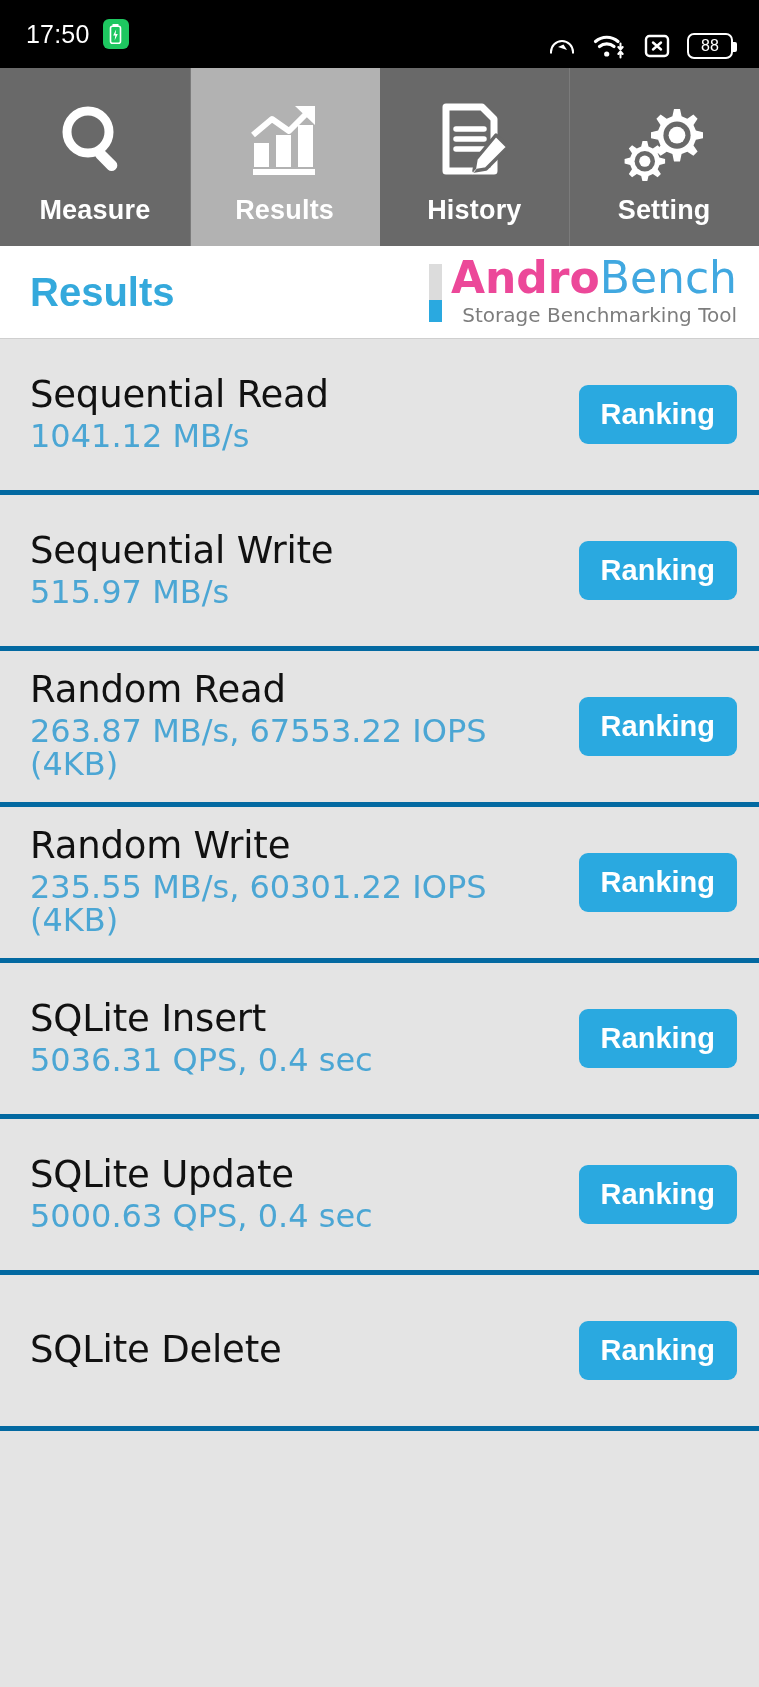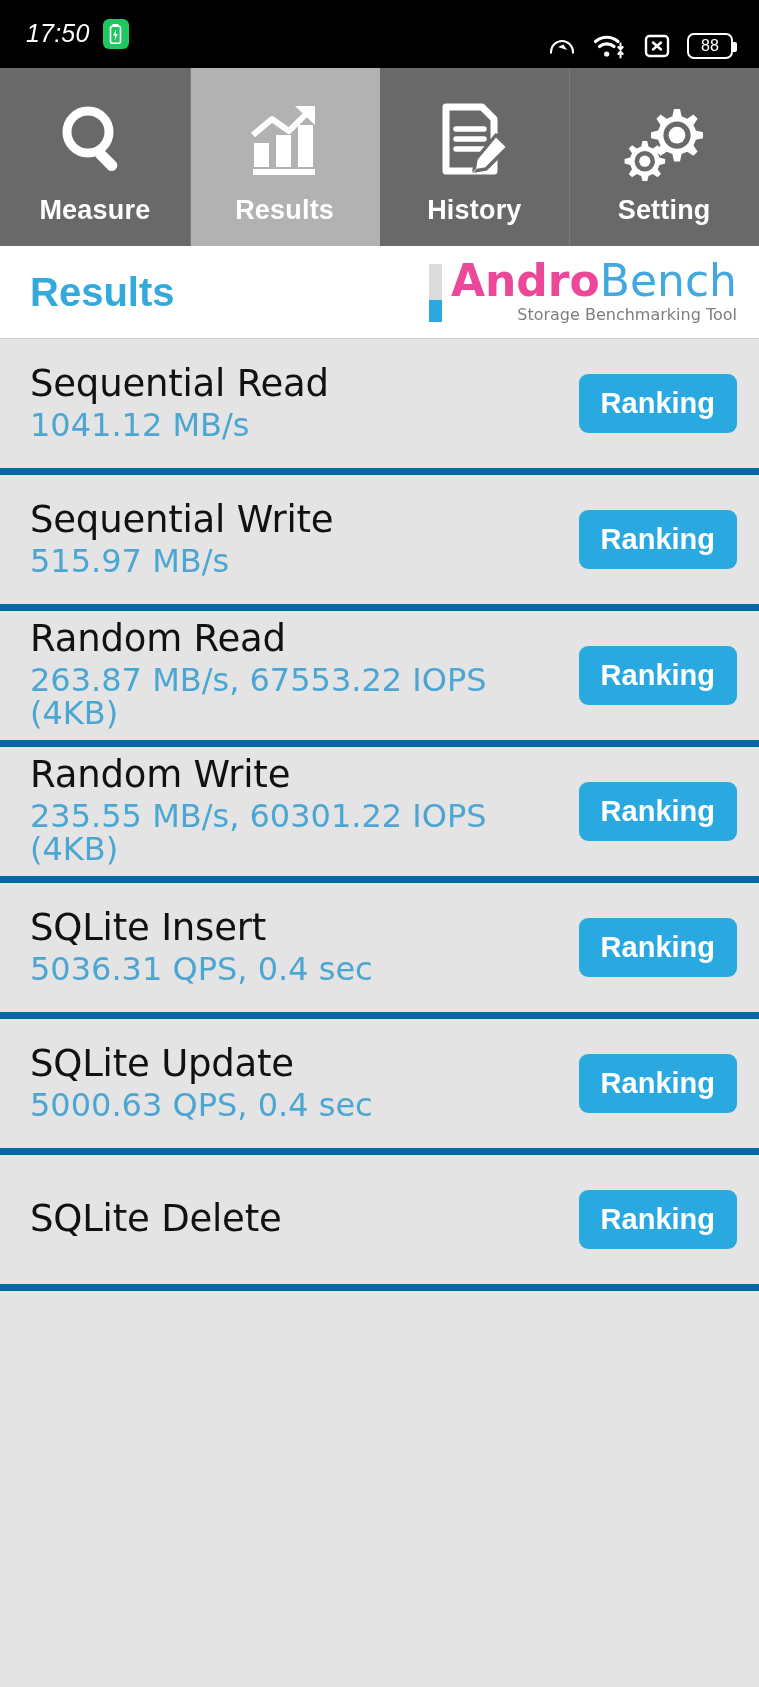--- a/index.html
+++ b/index.html
@@ -10,21 +10,21 @@
     overflow:hidden;
   }
   .phone { width:759px; height:1687px; position:relative; display:flex; flex-direction:column; }
 
   
   .statusbar {
     height:68px; background:#000; color:#fff;
     display:flex; align-items:center;
     padding:0 26px; flex:0 0 68px;
   }
-  .sb-left { display:flex; gap:13px;font-style:italic; }
+  .sb-left { display:flex; align-items:center; gap:13px; }
   .sb-time { font-size:25px; font-family:"Liberation Sans", sans-serif; letter-spacing:0.2px; }
   .sb-batt-chip {
     width:26px; height:30px; background:#1ec760; border-radius:6px;
     display:flex; align-items:center; justify-content:center;
   }
   .sb-spacer { flex:1 1 auto; }
   .sb-right { display:flex; align-items:center; gap:16px;margin-top:24px; }
   .sb-icon { display:flex; align-items:center; justify-content:center; }
   .batt-shell {
     width:46px; height:26px; border:2.5px solid #fff; border-radius:7px;
@@ -67,29 +67,29 @@
   }
   .brand { display:flex; align-items:center; gap:9px; }
   .brand-bars { display:flex; flex-direction:column; width:13px; height:58px; margin-top:3px; }
   .brand-bar-top { flex:0 0 36px; background:#dcdcdc; }
   .brand-bar-bot { flex:1 1 auto; background:#2aa9e0; }
   .brand-text { display:flex; flex-direction:column; align-items:flex-end; }
   .brand-word { font-size:44px; line-height:0.96; font-family:"DejaVu Sans", sans-serif; }
   .brand-andro { color:#ec4899; font-weight:bold; }
   .brand-bench { color:#41a8e0; font-weight:normal; }
   .brand-sub {
-    font-size:16px; color:#7d7d7d; margin-top:3px;
+    font-size:20px; color:#7d7d7d; margin-top:3px;
     font-family:"DejaVu Sans", sans-serif;
   }
 
   
   .list { flex:1 1 auto; background:#e4e4e4; }
   .row {
-    height:136px; display:flex; align-items:center;
-    padding:0 22px 0 30px; border-bottom:7px solid #0369a1;
+    height:156px; display:flex; align-items:center;
+    padding:0 22px 0 30px; border-bottom:5px solid #0369a1;
     background:#e4e4e4;
   }
   .row-texts { flex:1 1 auto; display:flex; flex-direction:column; gap:5px; }
   .row-title {
     font-size:37px; color:#111; font-family:"DejaVu Sans", sans-serif;
     line-height:1.05; letter-spacing:-0.2px;
   }
   .row-value {
     font-size:32px; color:#4ba6d4; font-family:"DejaVu Sans", sans-serif;
     line-height:1.05;

